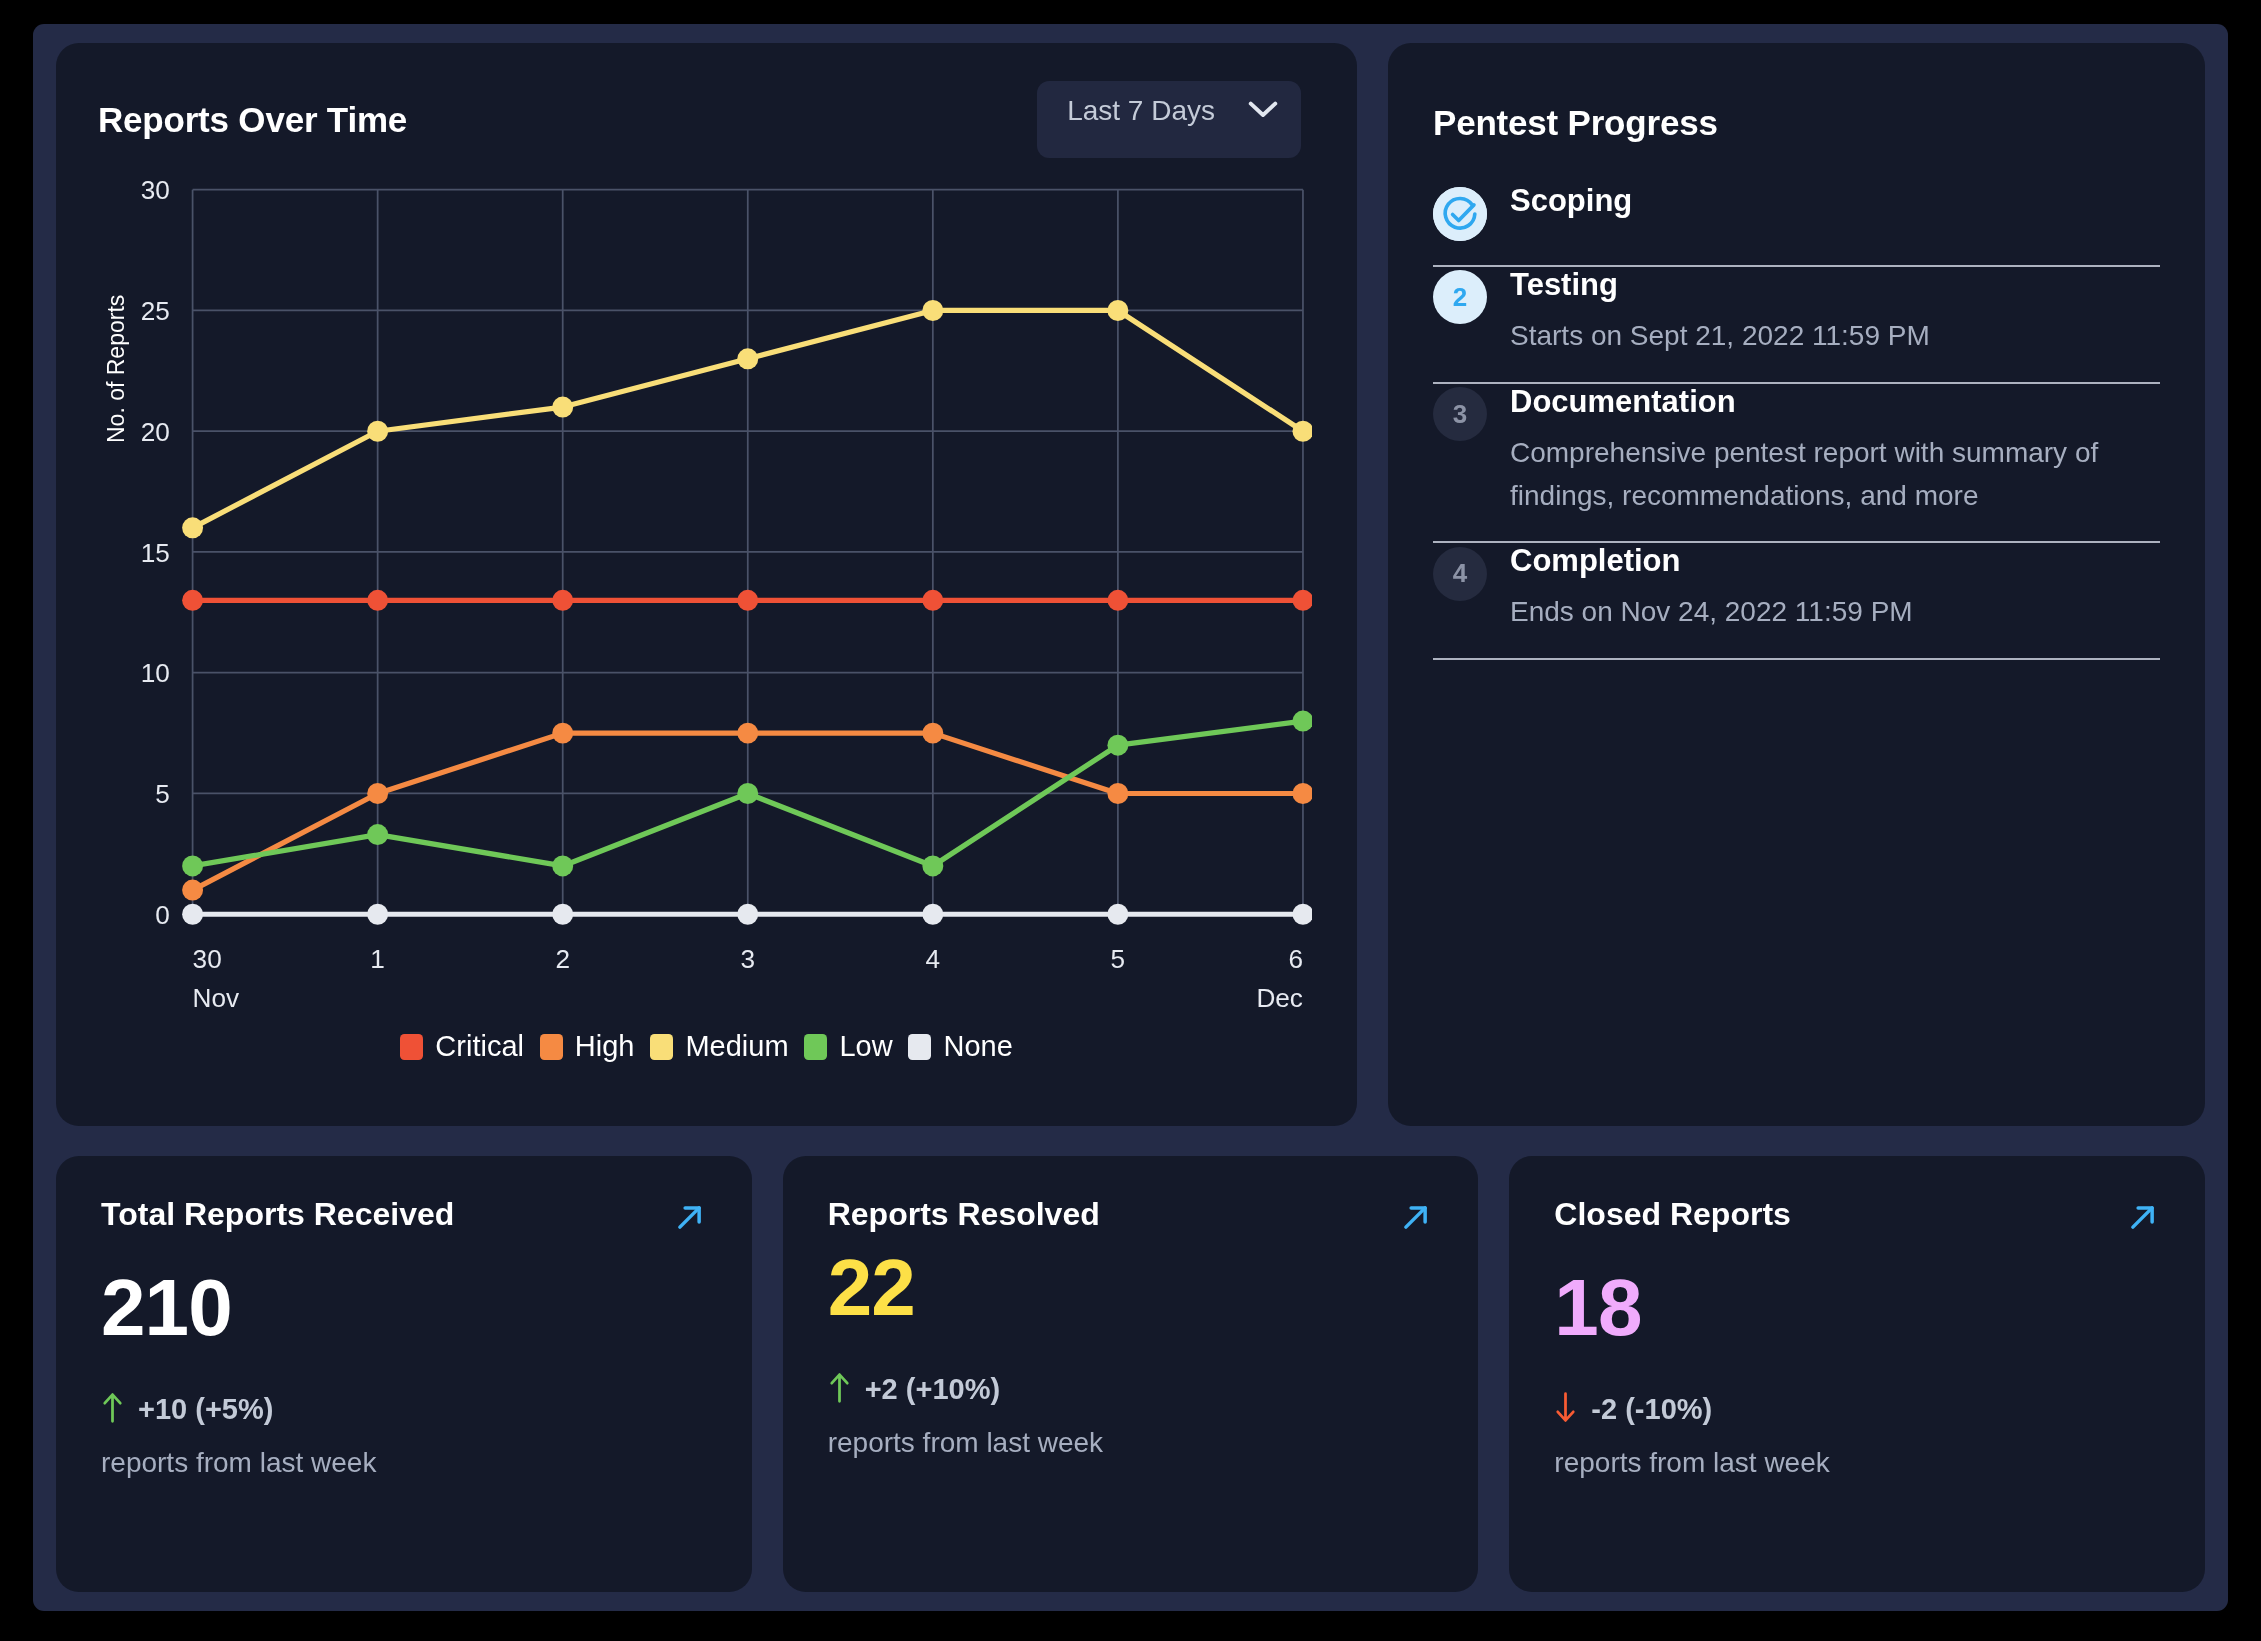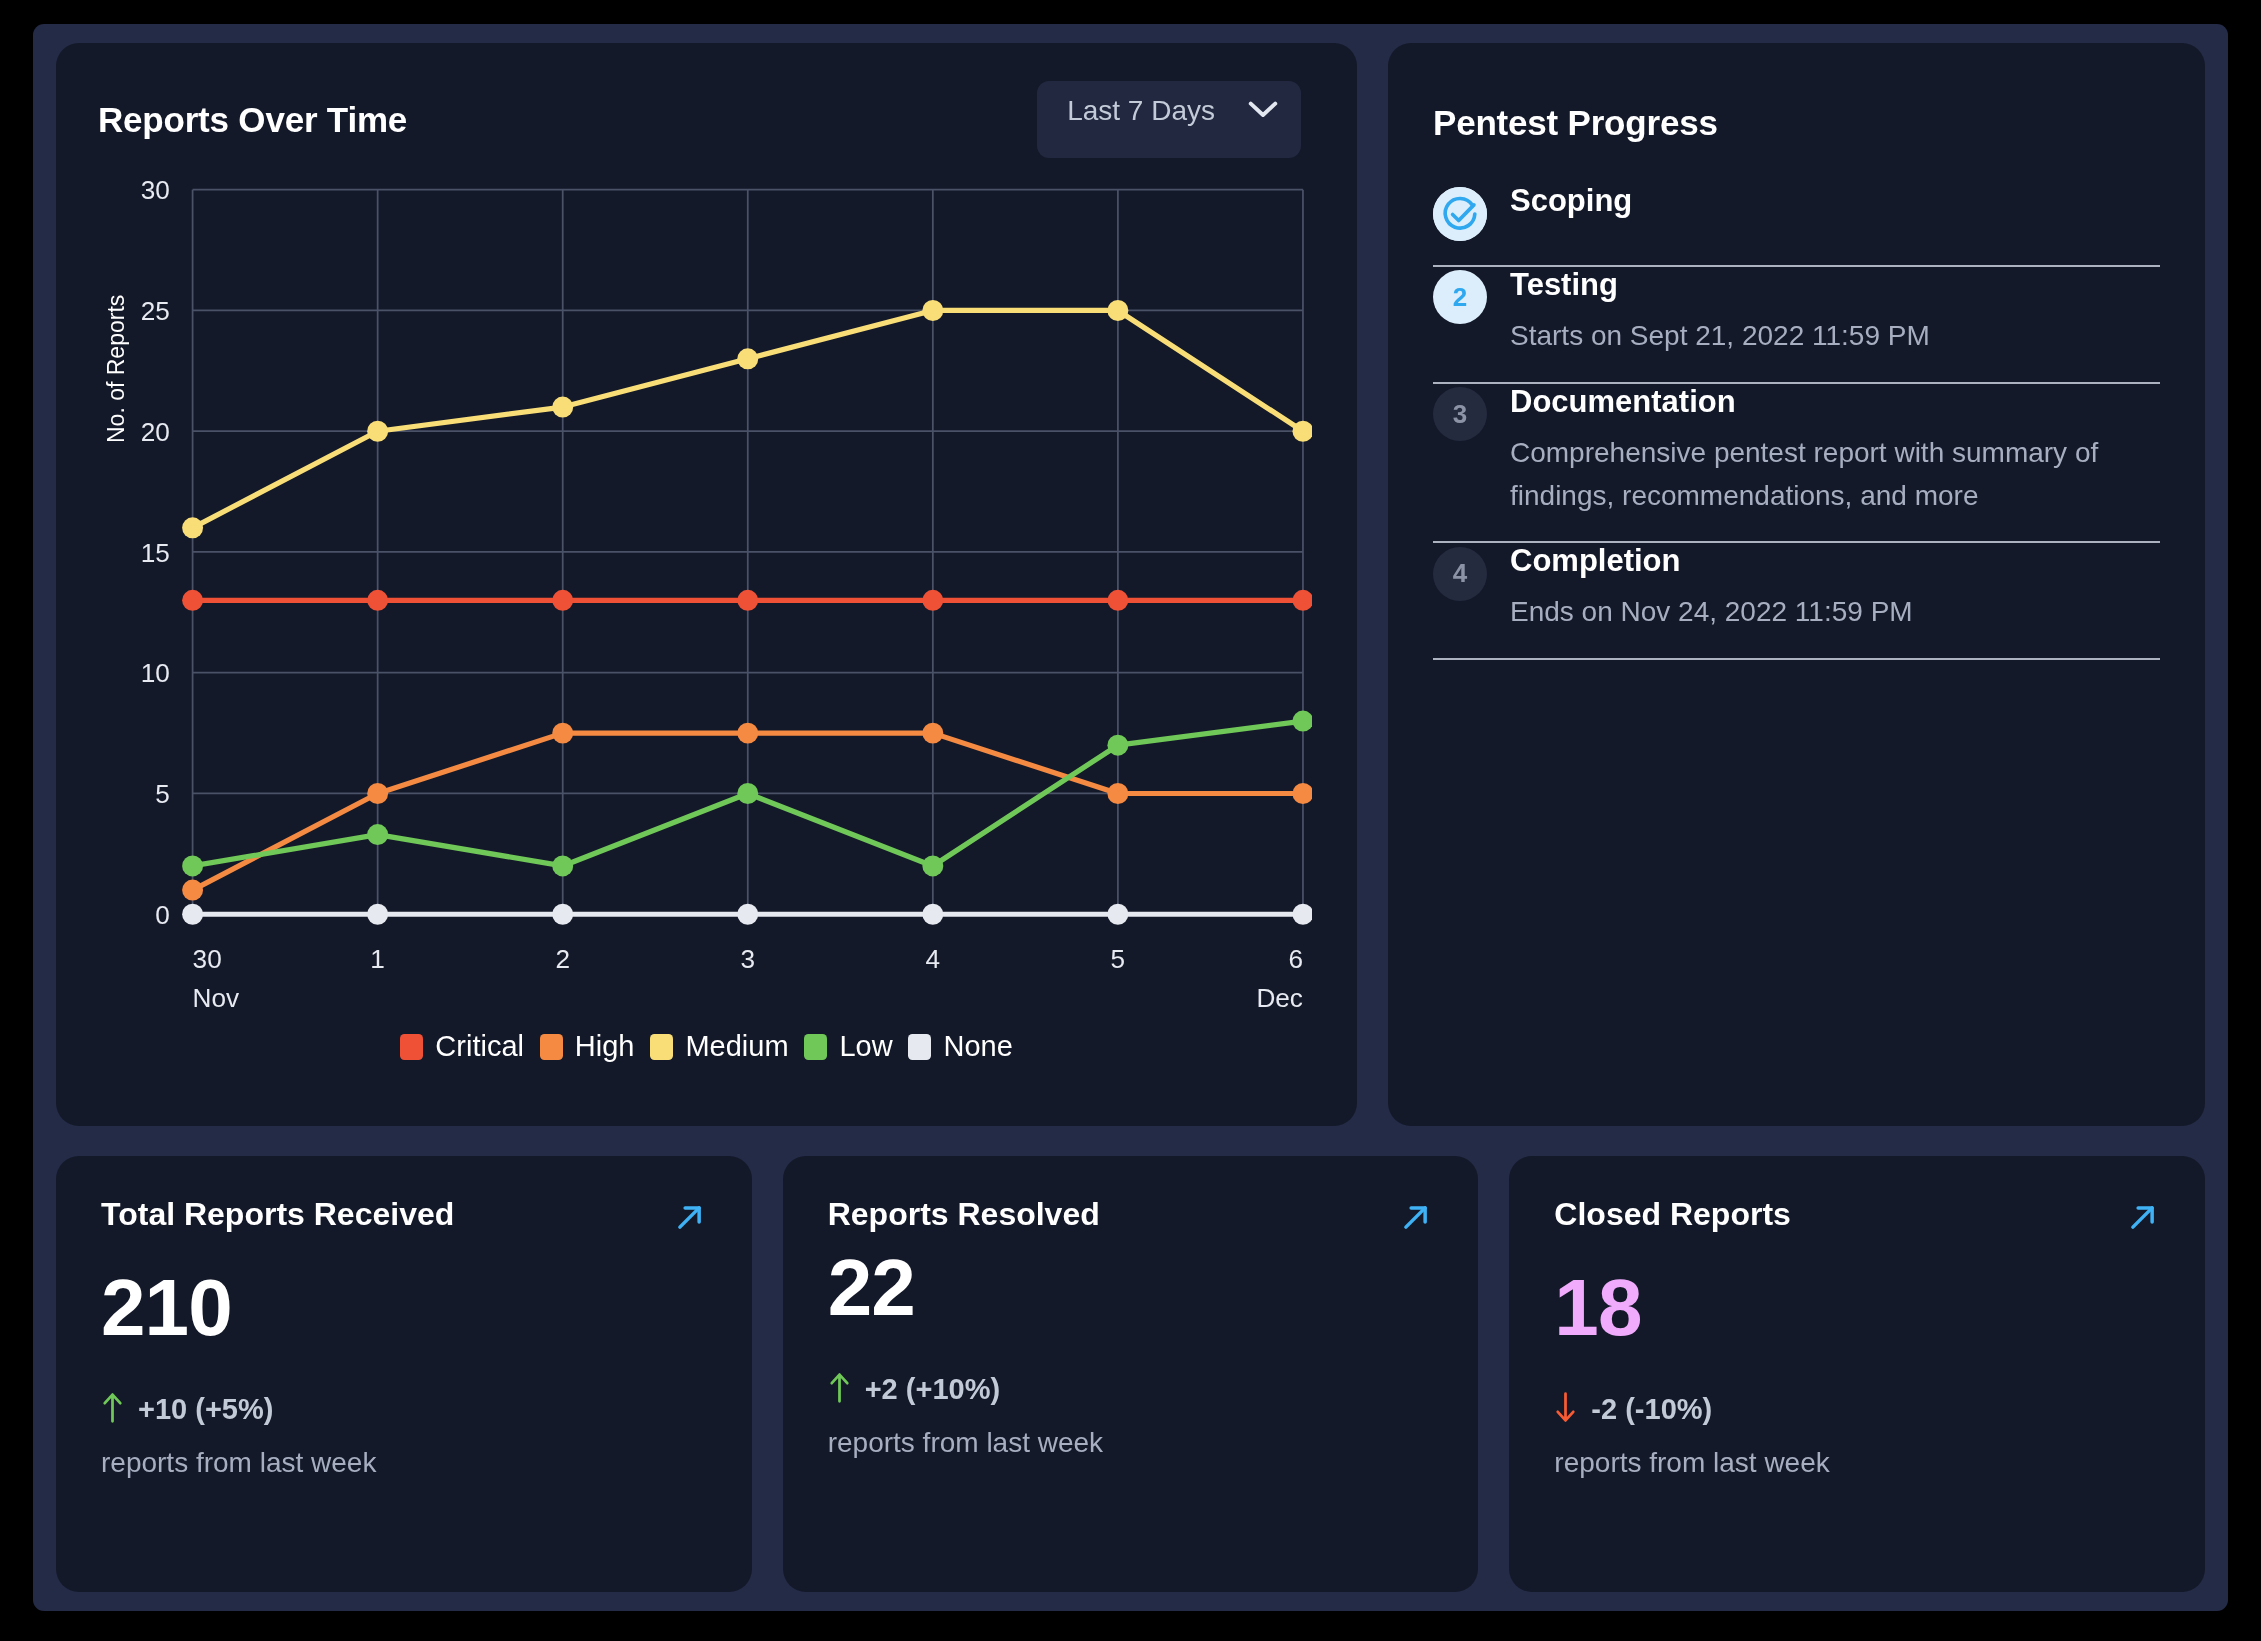--- a/index.html
+++ b/index.html
@@ -298,21 +298,21 @@
           <div class="stat-sub">reports from last week</div>
         </section>
         <section class="card card-stat">
           <div class="stat-head">
             <div class="stat-title">Reports Resolved</div>
             <span class="arrow-btn"><svg width="35" height="35" viewBox="0 0 40 40">
                 <path d="M9 31 L31 9" stroke="#3FB2F5" stroke-width="4" stroke-linecap="round" fill="none"></path>
                 <path d="M15 9 L31 9 L31 25" stroke="#3FB2F5" stroke-width="4" stroke-linecap="round" stroke-linejoin="round" fill="none"></path>
               </svg></span>
           </div>
-          <div class="stat-value" style="color: #ffffff; margin-top: 13px;">22</div>
+          <div class="stat-value" style="color: #fde047; margin-top: 13px;">22</div>
           <div class="stat-delta">
             <span class="delta-arrow" style="color: rgb(111, 200, 88);"><svg width="23" height="31" viewBox="0 0 26 36">
                 <path d="M13 34 L13 4 M4 13 L13 3 L22 13" stroke="#6FC858" stroke-width="3.2" fill="none" stroke-linecap="round" stroke-linejoin="round"></path>
               </svg></span>
             <span class="delta-text">+2 (+10%)</span>
           </div>
           <div class="stat-sub">reports from last week</div>
         </section>
         <section class="card card-stat">
           <div class="stat-head">

